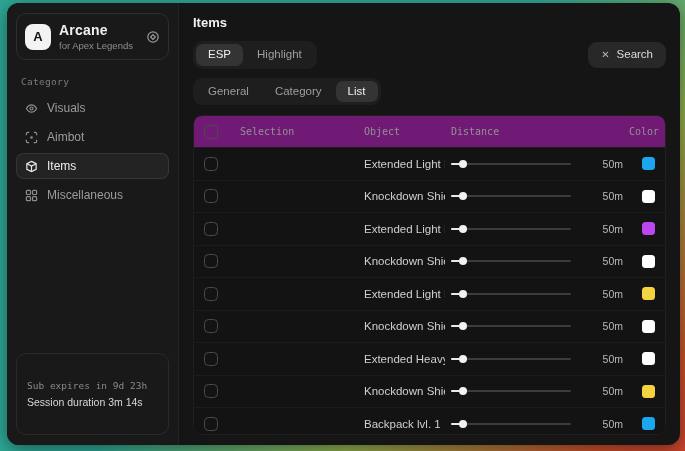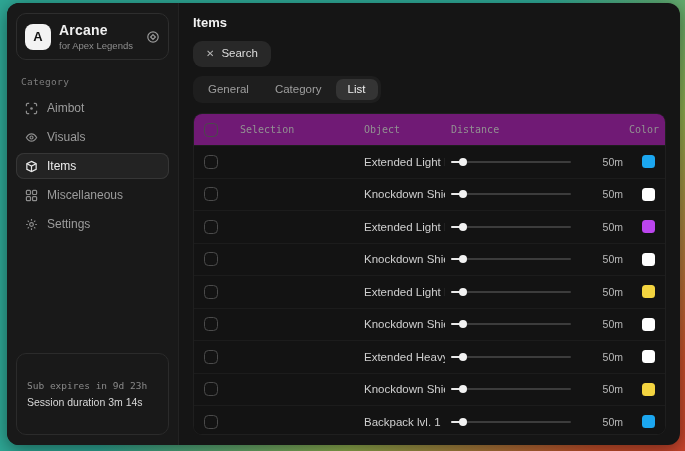--- a/index.html
+++ b/index.html
@@ -116,35 +116,35 @@
             <path d="M7 4.6 L9.4 7 L7 9.4 L4.6 7 Z"></path>
         </svg>
       </span>
     </div>
 
     <div class="cat-label">Category</div>
 
     <div class="nav-item">
       <span class="nico">
         <svg width="13" height="13" viewBox="0 0 14 14" fill="none" stroke="currentColor" stroke-width="1.3">
-          <path d="M1.5 4.5 V3 a1.5 1.5 0 0 1 1.5 -1.5 H4.5 M9.5 1.5 H11 a1.5 1.5 0 0 1 1.5 1.5 V4.5 M12.5 9.5 V11 a1.5 1.5 0 0 1 -1.5 1.5 H9.5 M4.5 12.5 H3 a1.5 1.5 0 0 1 -1.5 -1.5 V9.5"></path>
-          <circle cx="7" cy="7" r="1.4" fill="currentColor" stroke="none"></circle>
-        </svg>
-      </span>
-      <span>Aimbot</span>
+          <path d="M1.5 7 C3 4.2 5 3 7 3 C9 3 11 4.2 12.5 7 C11 9.8 9 11 7 11 C5 11 3 9.8 1.5 7 Z"></path>
+          <circle cx="7" cy="7" r="1.6"></circle>
+        </svg>
+      </span>
+      <span>Visuals</span>
     </div>
 
     <div class="nav-item">
       <span class="nico">
         <svg width="13" height="13" viewBox="0 0 14 14" fill="none" stroke="currentColor" stroke-width="1.3">
-          <path d="M1.5 7 C3 4.2 5 3 7 3 C9 3 11 4.2 12.5 7 C11 9.8 9 11 7 11 C5 11 3 9.8 1.5 7 Z"></path>
-          <circle cx="7" cy="7" r="1.6"></circle>
-        </svg>
-      </span>
-      <span>Visuals</span>
+          <path d="M1.5 4.5 V3 a1.5 1.5 0 0 1 1.5 -1.5 H4.5 M9.5 1.5 H11 a1.5 1.5 0 0 1 1.5 1.5 V4.5 M12.5 9.5 V11 a1.5 1.5 0 0 1 -1.5 1.5 H9.5 M4.5 12.5 H3 a1.5 1.5 0 0 1 -1.5 -1.5 V9.5"></path>
+          <circle cx="7" cy="7" r="1.4" fill="currentColor" stroke="none"></circle>
+        </svg>
+      </span>
+      <span>Aimbot</span>
     </div>
 
     <div class="nav-item active">
       <span class="nico">
         <svg width="13" height="13" viewBox="0 0 14 14" fill="none" stroke="currentColor" stroke-width="1.3">
           <path d="M7 1.5 L12 4 V10 L7 12.5 L2 10 V4 Z"></path>
           <path d="M2 4 L7 6.5 L12 4 M7 6.5 V12.5"></path>
         </svg>
       </span>
       <span>Items</span>
@@ -155,40 +155,35 @@
         <svg width="13" height="13" viewBox="0 0 14 14" fill="none" stroke="currentColor" stroke-width="1.3">
           <rect x="1.5" y="1.5" width="4.4" height="4.4" rx="1"></rect>
           <rect x="8.1" y="1.5" width="4.4" height="4.4" rx="1"></rect>
           <rect x="1.5" y="8.1" width="4.4" height="4.4" rx="1"></rect>
           <rect x="8.1" y="8.1" width="4.4" height="4.4" rx="1"></rect>
         </svg>
       </span>
       <span>Miscellaneous</span>
     </div>
 
-    <div class="nav-item">
-      <span class="nico">
-        <svg width="13" height="13" viewBox="0 0 14 14" fill="none" stroke="currentColor" stroke-width="1.3">
-          <circle cx="7" cy="7" r="2"></circle>
-          <path d="M7 1.2 V3 M7 11 V12.8 M1.2 7 H3 M11 7 H12.8 M2.9 2.9 L4.2 4.2 M9.8 9.8 L11.1 11.1 M11.1 2.9 L9.8 4.2 M4.2 9.8 L2.9 11.1"></path>
-        </svg>
-      </span>
-      <span>Settings</span>
-    </div>
 
     <div class="sub-card">
       <div class="sub-line1">Sub expires in 9d 23h</div>
       <div class="sub-line2">Session duration 3m 14s</div>
     </div>
   </aside>
 
   <section class="main">
     <div class="page-title">Items</div>
 
     <div class="bar-row">
+      <div class="seg">
+        <button class="seg-btn active">ESP</button>
+        <button class="seg-btn">Highlight</button>
+      </div>
       <button class="search-btn">
         <span class="search-x">✕</span>
         <span>Search</span>
       </button>
     </div>
 
     <div class="tabs-row">
       <div class="seg">
         <button class="seg-btn">General</button>
         <button class="seg-btn">Category</button>

